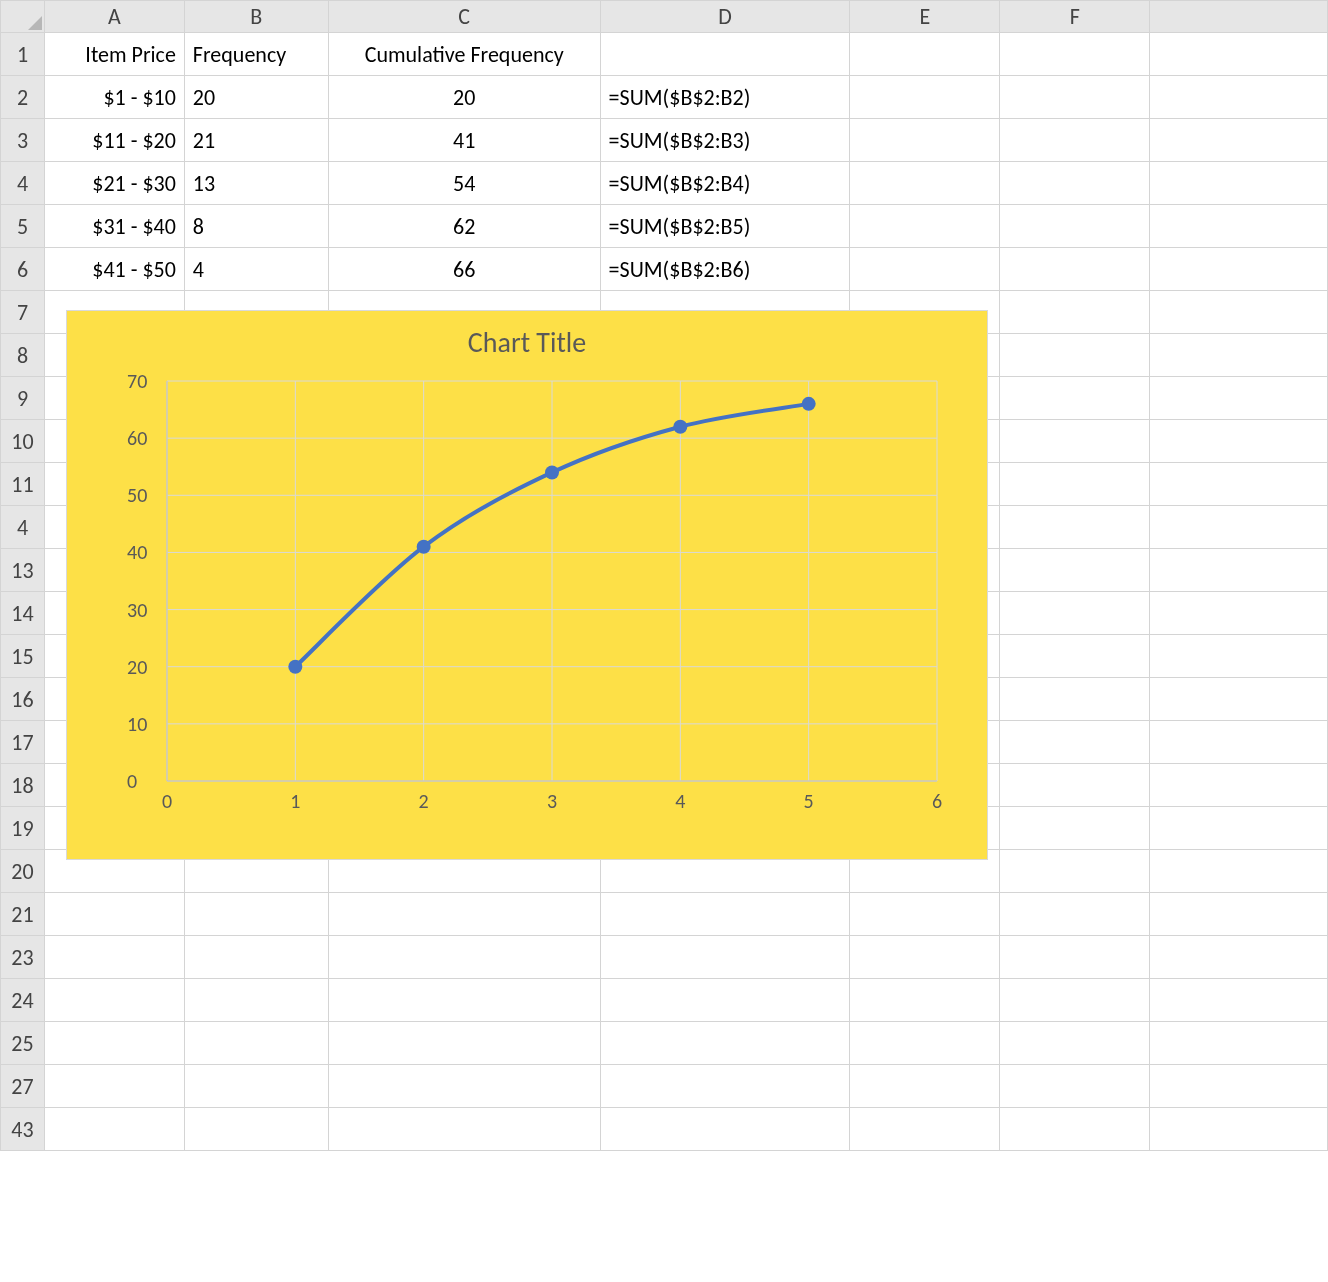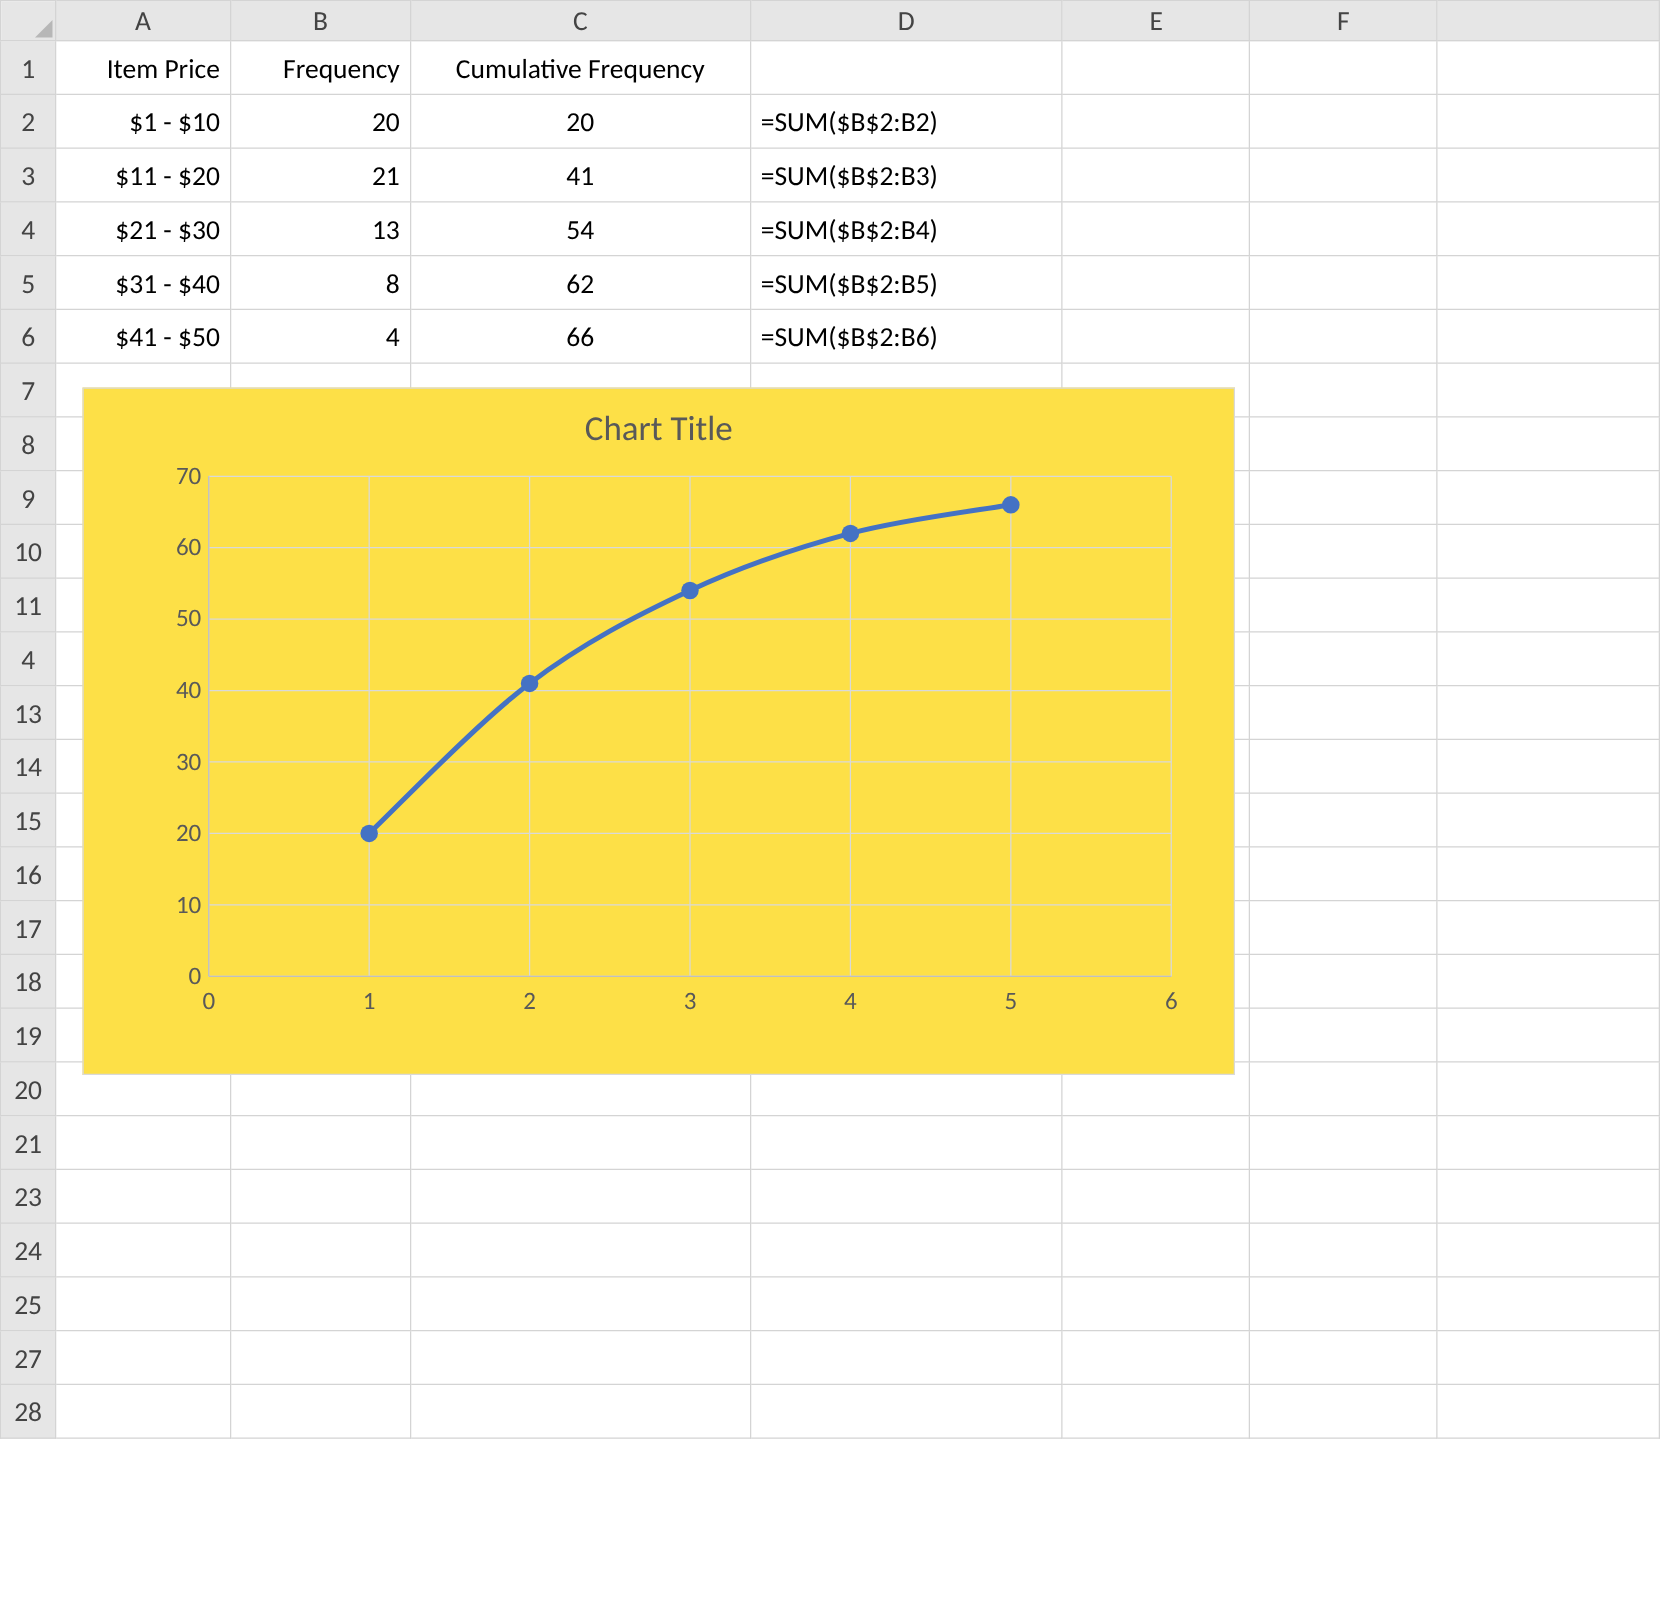--- a/index.html
+++ b/index.html
@@ -6,31 +6,31 @@
 .sheet{position:relative;width:1328px;height:1282px;background:#fff}
 .grid{position:absolute;left:0;top:0;border-collapse:collapse}
 .grid th,.grid td{border:1px solid #d4d4d4;font-weight:400;box-sizing:border-box;vertical-align:middle;font-size:22px}
 .grid th{background:#e6e6e6;color:#444;text-align:center}
 .corner{width:44px;height:32px;background:linear-gradient(135deg,#e6e6e6 50%,#b0b0b0 50.5%,#e6e6e6 51%);position:relative}
 .corner::after{content:"";position:absolute;right:2px;bottom:2px;width:0;height:0;border-left:14px solid transparent;border-bottom:14px solid #b7b7b7}
 .rowh{width:44px;height:43px}
 .colh{height:32px}
 .cell{height:43px;padding:0 8px}
 .cA{width:140px;text-align:right}
-.cB{width:144px;text-align:right}
+.cB{width:144px;text-align:left}
 .cC{width:272px;text-align:center}
 .cD{width:250px;text-align:left}
 .cE{width:150px}
 .cF{width:150px}
 .cG{width:178px}
 .hdr{font-weight:700}
 .chart{position:absolute;left:66px;top:310px;width:920px;height:548px;background:#fde047;border:1px solid #d9d9d9}
 .chart-title{text-align:center;font-size:28px;color:#595959;margin-top:14px;font-weight:400}
 .plot{position:absolute;left:100px;top:70px;width:770px;height:400px}
-.axis-label-y{position:absolute;left:60px;width:34px;text-align:right;font-size:20px;color:#595959;transform:translateY(-50%)}
+.axis-label-y{position:absolute;left:60px;width:34px;text-align:left;font-size:20px;color:#595959;transform:translateY(-50%)}
 .axis-label-x{position:absolute;top:478px;font-size:20px;color:#595959;transform:translateX(-50%)}
 </style>
 </head>
 <body>
 
 <div class="sheet">
 <table class="grid">
 <tbody>
         <tr>
   <th class="corner"></th>
@@ -288,21 +288,21 @@
           <th class="rowh">27</th>
           <td class="cell cA"></td>
           <td class="cell cB"></td>
           <td class="cell cC"></td>
           <td class="cell cD"></td>
           <td class="cell cE"></td>
           <td class="cell cF"></td>
           <td class="cell cG"></td>
         </tr>
         <tr>
-          <th class="rowh">28</th>
+          <th class="rowh">43</th>
           <td class="cell cA"></td>
           <td class="cell cB"></td>
           <td class="cell cC"></td>
           <td class="cell cD"></td>
           <td class="cell cE"></td>
           <td class="cell cF"></td>
           <td class="cell cG"></td>
         </tr>
       </tbody>
 </table>

